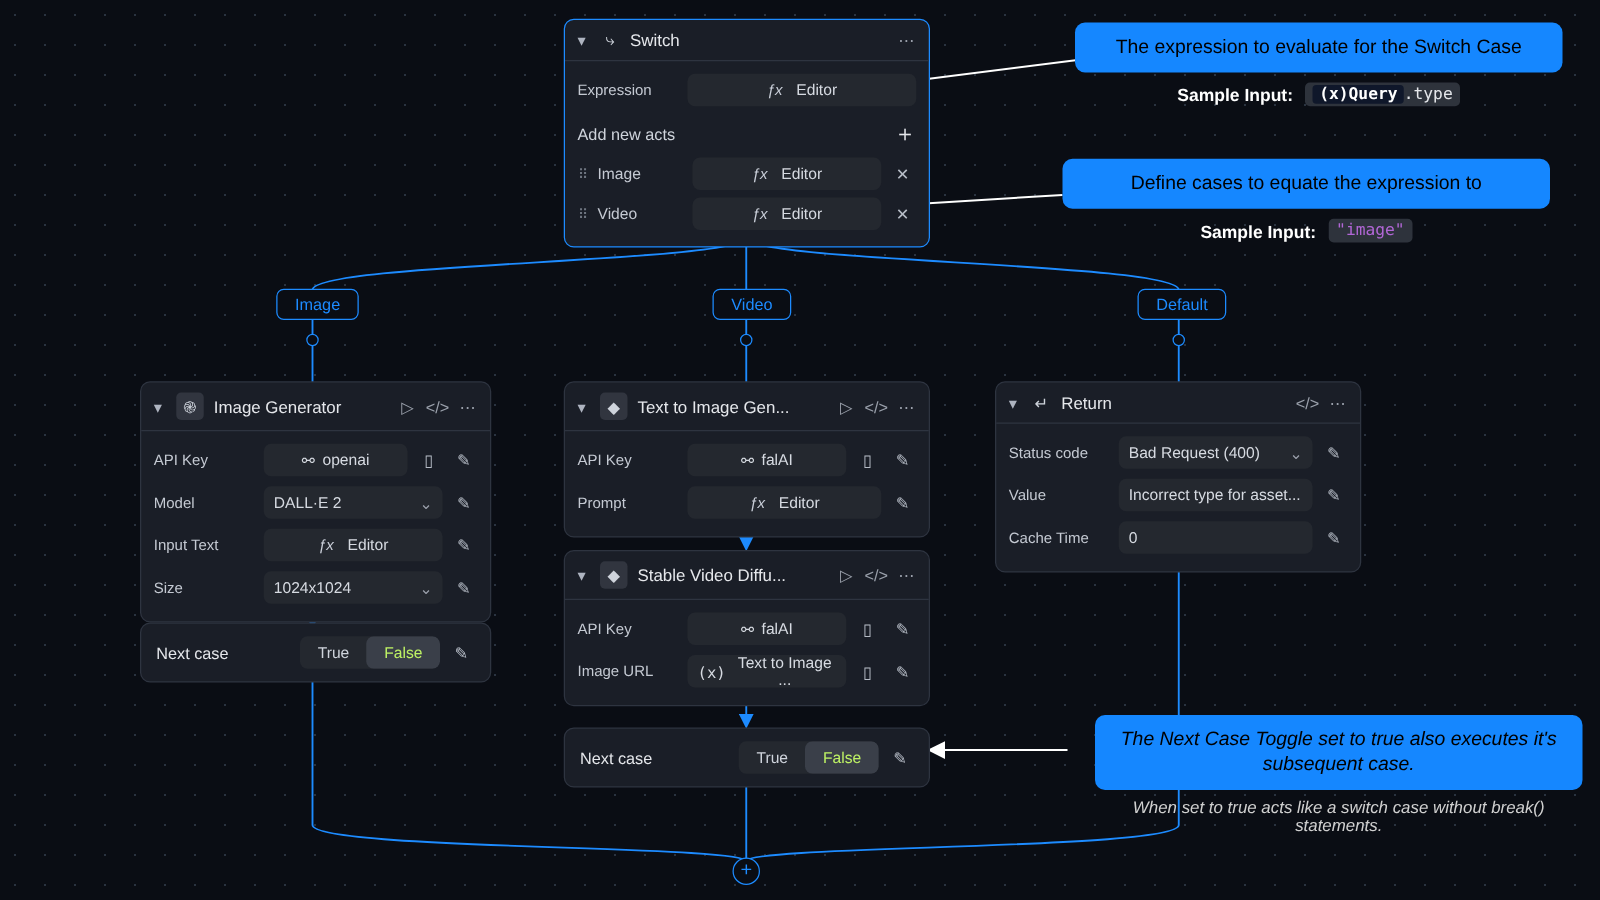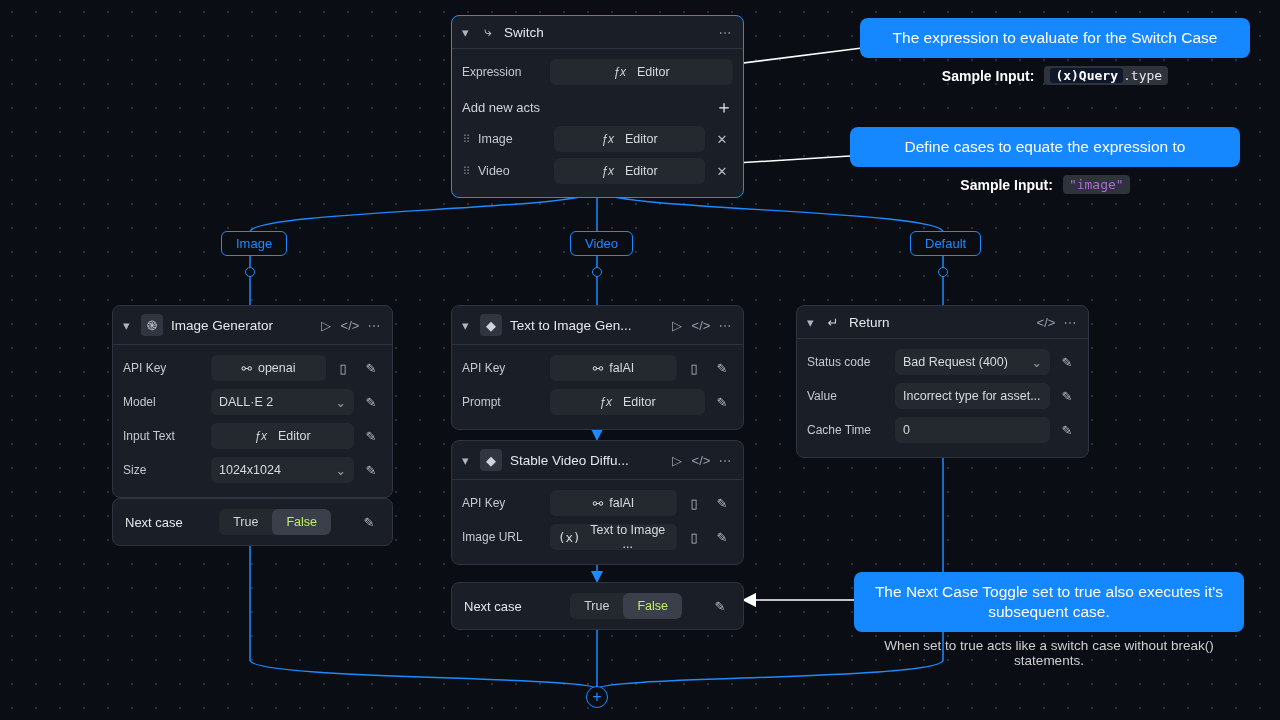--- a/index.html
+++ b/index.html
@@ -71,26 +71,26 @@
   }
 
   .toggle {
     display: inline-flex; align-items: center; background: #24282f;
     border-radius: 6px; overflow: hidden; height: 26px;
   }
   .toggle span { padding: 0 14px; font-size: 12.5px; color: #cfd4dc; line-height: 26px; }
   .toggle span.active { background: #3a3f49; color: #bef264; border-radius: 6px; }
 
   
-  .ncase { position: absolute; background: #1a1e27; border: 1px solid #2e3440; border-radius: 8px; padding: 10px 12px; display: flex; align-items: center; gap: 27px; font-size: 13px; }
+  .ncase { position: absolute; background: #1a1e27; border: 1px solid #2e3440; border-radius: 8px; padding: 10px 12px; display: flex; align-items: center; gap: 6px; font-size: 13px; }
 
   
   .callout { position: absolute; }
   .callout .bubble {
-    background: #1587ff; color: #ffffff; border-radius: 8px;
+    background: #1587ff; color: #000000; border-radius: 8px;
     padding: 10px 16px; text-align: center; font-size: 15.5px; line-height: 1.3;
     width: 390px;
   }
   .callout .sub { color: #d0d0d0; font-size: 13.5px; margin-top: 6px; text-align: center; }
   .callout .sample { display: flex; align-items: center; gap: 10px; justify-content: center; margin-top: 8px; }
   .callout .sample b { color: #fff; font-weight: 600; font-size: 14px; }
   .chip {
     background: #2e333c; border-radius: 4px; padding: 2px 6px;
     font-family: ui-monospace, Menlo, monospace; font-size: 13px; color: #e5e7eb;
     display: inline-flex; align-items: center; gap: 0;
@@ -354,18 +354,18 @@
   </div>
 
   <div class="callout" style="left:850px; top:127px;">
     <div class="bubble">Define cases to equate the expression to</div>
     <div class="sample">
       <b>Sample Input:</b>
       <span class="chip str">"image"</span>
     </div>
   </div>
 
-  <div class="callout" style="left:854px; top:572px;">
+  <div class="callout" style="left:876px; top:572px;font-style:italic;">
     <div class="bubble">The Next Case Toggle set to true also executes it's subsequent case.</div>
     <div class="sub" style="width:390px;">When set to true acts like a switch case without break() statements.</div>
   </div>
 
 </div>
 
 </body></html>

